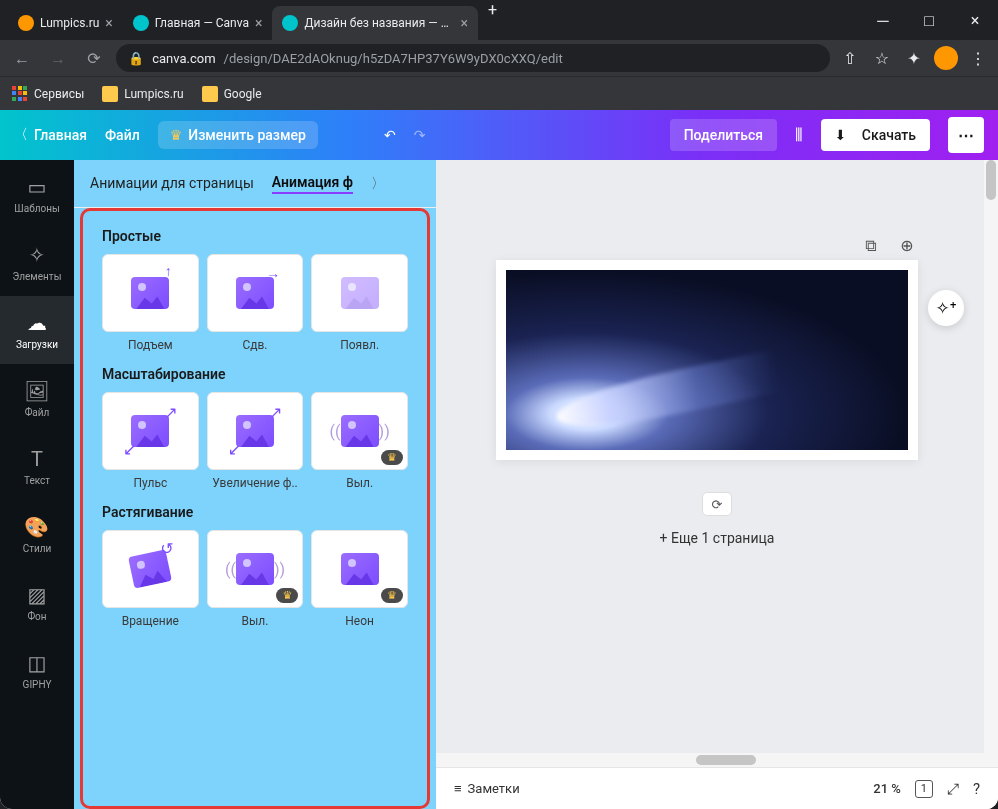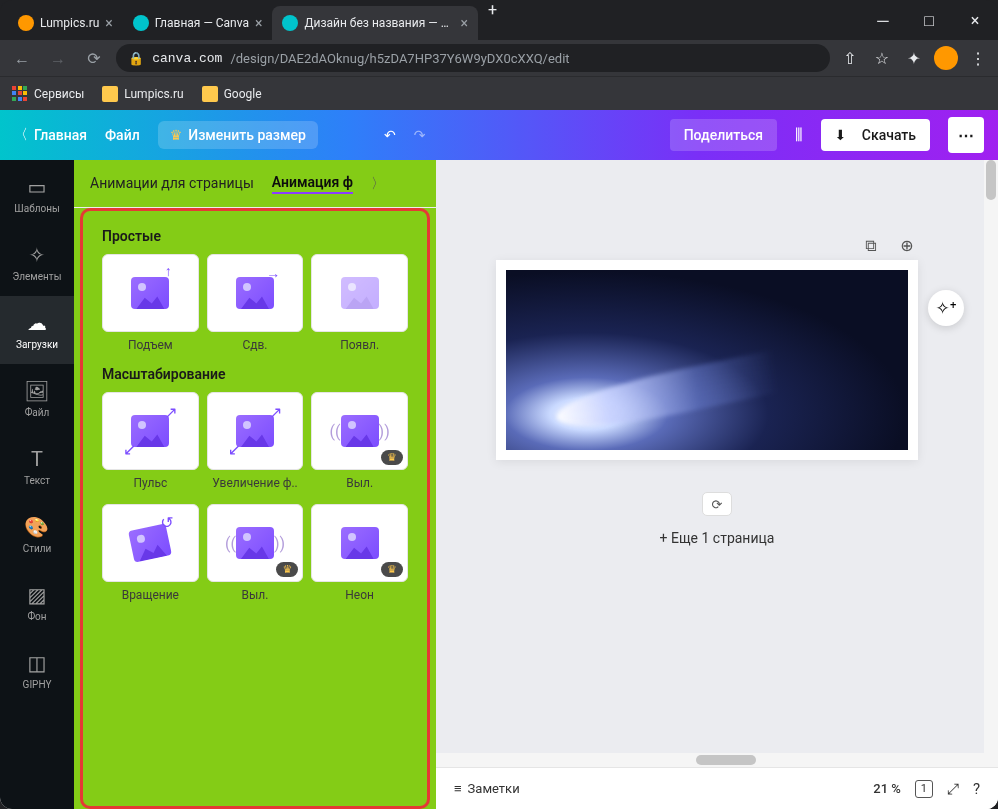--- a/index.html
+++ b/index.html
@@ -14,21 +14,21 @@
 .tab-title { white-space: nowrap; overflow: hidden; text-overflow: ellipsis; max-width: 150px; }
 .tab-close { color: #9aa0a6; font-size: 14px; cursor: pointer; }
 .newtab { color: #e8eaed; padding: 0 10px; font-size: 16px; cursor: pointer; }
 .winctrl { display: flex; }
 .winbtn { width: 46px; height: 40px; display: flex; align-items: center; justify-content: center; color: #e8eaed; cursor: pointer; }
 
 
 .urlbar { height: 36px; background: #35363a; display: flex; align-items: center; padding: 0 8px; gap: 8px; }
 .navbtn { color: #9aa0a6; width: 28px; height: 28px; display: flex; align-items: center; justify-content: center; cursor: pointer; font-size: 16px; }
 .url-field { flex: 1; background: #202124; height: 28px; border-radius: 14px; display: flex; align-items: center; padding: 0 12px; gap: 8px; color: #e8eaed; font-size: 13px; }
-.url-host { color: #e8eaed; font-family: Liberation Mono, monospace; }
+.url-host { color: #e8eaed; }
 .url-path { color: #9aa0a6; }
 .ext-icon { color: #e8eaed; width: 24px; display: flex; justify-content: center; cursor: pointer; }
 .avatar { width: 24px; height: 24px; border-radius: 50%; background: #ff9800; }
 
 
 .bookmarks { height: 34px; background: #35363a; border-top: 1px solid #2a2b2e; display: flex; align-items: center; padding: 0 12px; gap: 18px; }
 .bookmark { display: flex; align-items: center; gap: 6px; color: #e8eaed; font-size: 12px; cursor: pointer; }
 .bm-icon { width: 16px; height: 16px; }
 
 
@@ -42,21 +42,21 @@
 .more-btn { background: #fff; color: #1a1a1a; width: 36px; height: 36px; border-radius: 4px; display: flex; align-items: center; justify-content: center; font-weight: bold; }
 
 
 .main { height: 649px; display: flex; background: #fff; }
 .rail { width: 74px; background: #0d1216; display: flex; flex-direction: column; }
 .rail-item { height: 68px; display: flex; flex-direction: column; align-items: center; justify-content: center; gap: 4px; color: #a0a0a0; font-size: 10px; cursor: pointer; }
 .rail-item.active { background: #252a2e; color: #fff; }
 .rail-icon { font-size: 20px; }
 
 
-.panel { width: 362px; background: #84cc16; position: relative; display: flex; flex-direction: column; }
+.panel { width: 362px; background: #7dd3fc; position: relative; display: flex; flex-direction: column; }
 .panel-tabs { height: 48px; display: flex; align-items: center; padding: 0 16px; gap: 18px; font-size: 14px; color: #222; border-bottom: 1px solid #eee;}
 .panel-tab { cursor: pointer; padding-bottom: 2px; white-space: nowrap;}
 .panel-tab.active { color: #0d0d0d; font-weight: 600; border-bottom: 2px solid #8b3dff; }
 .panel-chev { color: #555; cursor: pointer; }
 .anim-scroll { flex: 1; overflow: hidden; padding: 12px 28px; position: relative; }
 .red-box { position: absolute; border: 3px solid #e53935; border-radius: 10px; left: 6px; right: 6px; top: 48px; bottom: 0; pointer-events:none; z-index: 5;}
 .section-title { font-size: 14px; font-weight: 600; color: #1a1a1a; margin: 8px 0 10px; }
 .anim-grid { display: grid; grid-template-columns: repeat(3, 1fr); gap: 8px; margin-bottom: 14px; }
 .anim-card { display: flex; flex-direction: column; align-items: center; gap: 6px; cursor: pointer; }
 .anim-thumb { width: 100%; height: 78px; border: 1px solid #e5e5e5; border-radius: 6px; display: flex; align-items: center; justify-content: center; position: relative; background:#fff;}
@@ -287,20 +287,21 @@
             <div class="anim-thumb">
               <span style="color:#b39ddb">((</span>
               <div class="thumb-img"></div>
               <span style="color:#b39ddb">))</span>
               <span class="crown-badge">♛</span>
             </div>
             <div class="anim-label">Выл.</div>
           </div>
       </div>
 
+      <div class="section-title">Растягивание</div>
       <div class="anim-grid">
         <div class="anim-card">
             <div class="anim-thumb">
               <div class="thumb-img" style="transform:rotate(-12deg)"></div>
               <span style="position:absolute;top:8px;right:24px;color:#7c4dff">↺</span>
             </div>
             <div class="anim-label">Вращение</div>
           </div>
         <div class="anim-card">
             <div class="anim-thumb">

